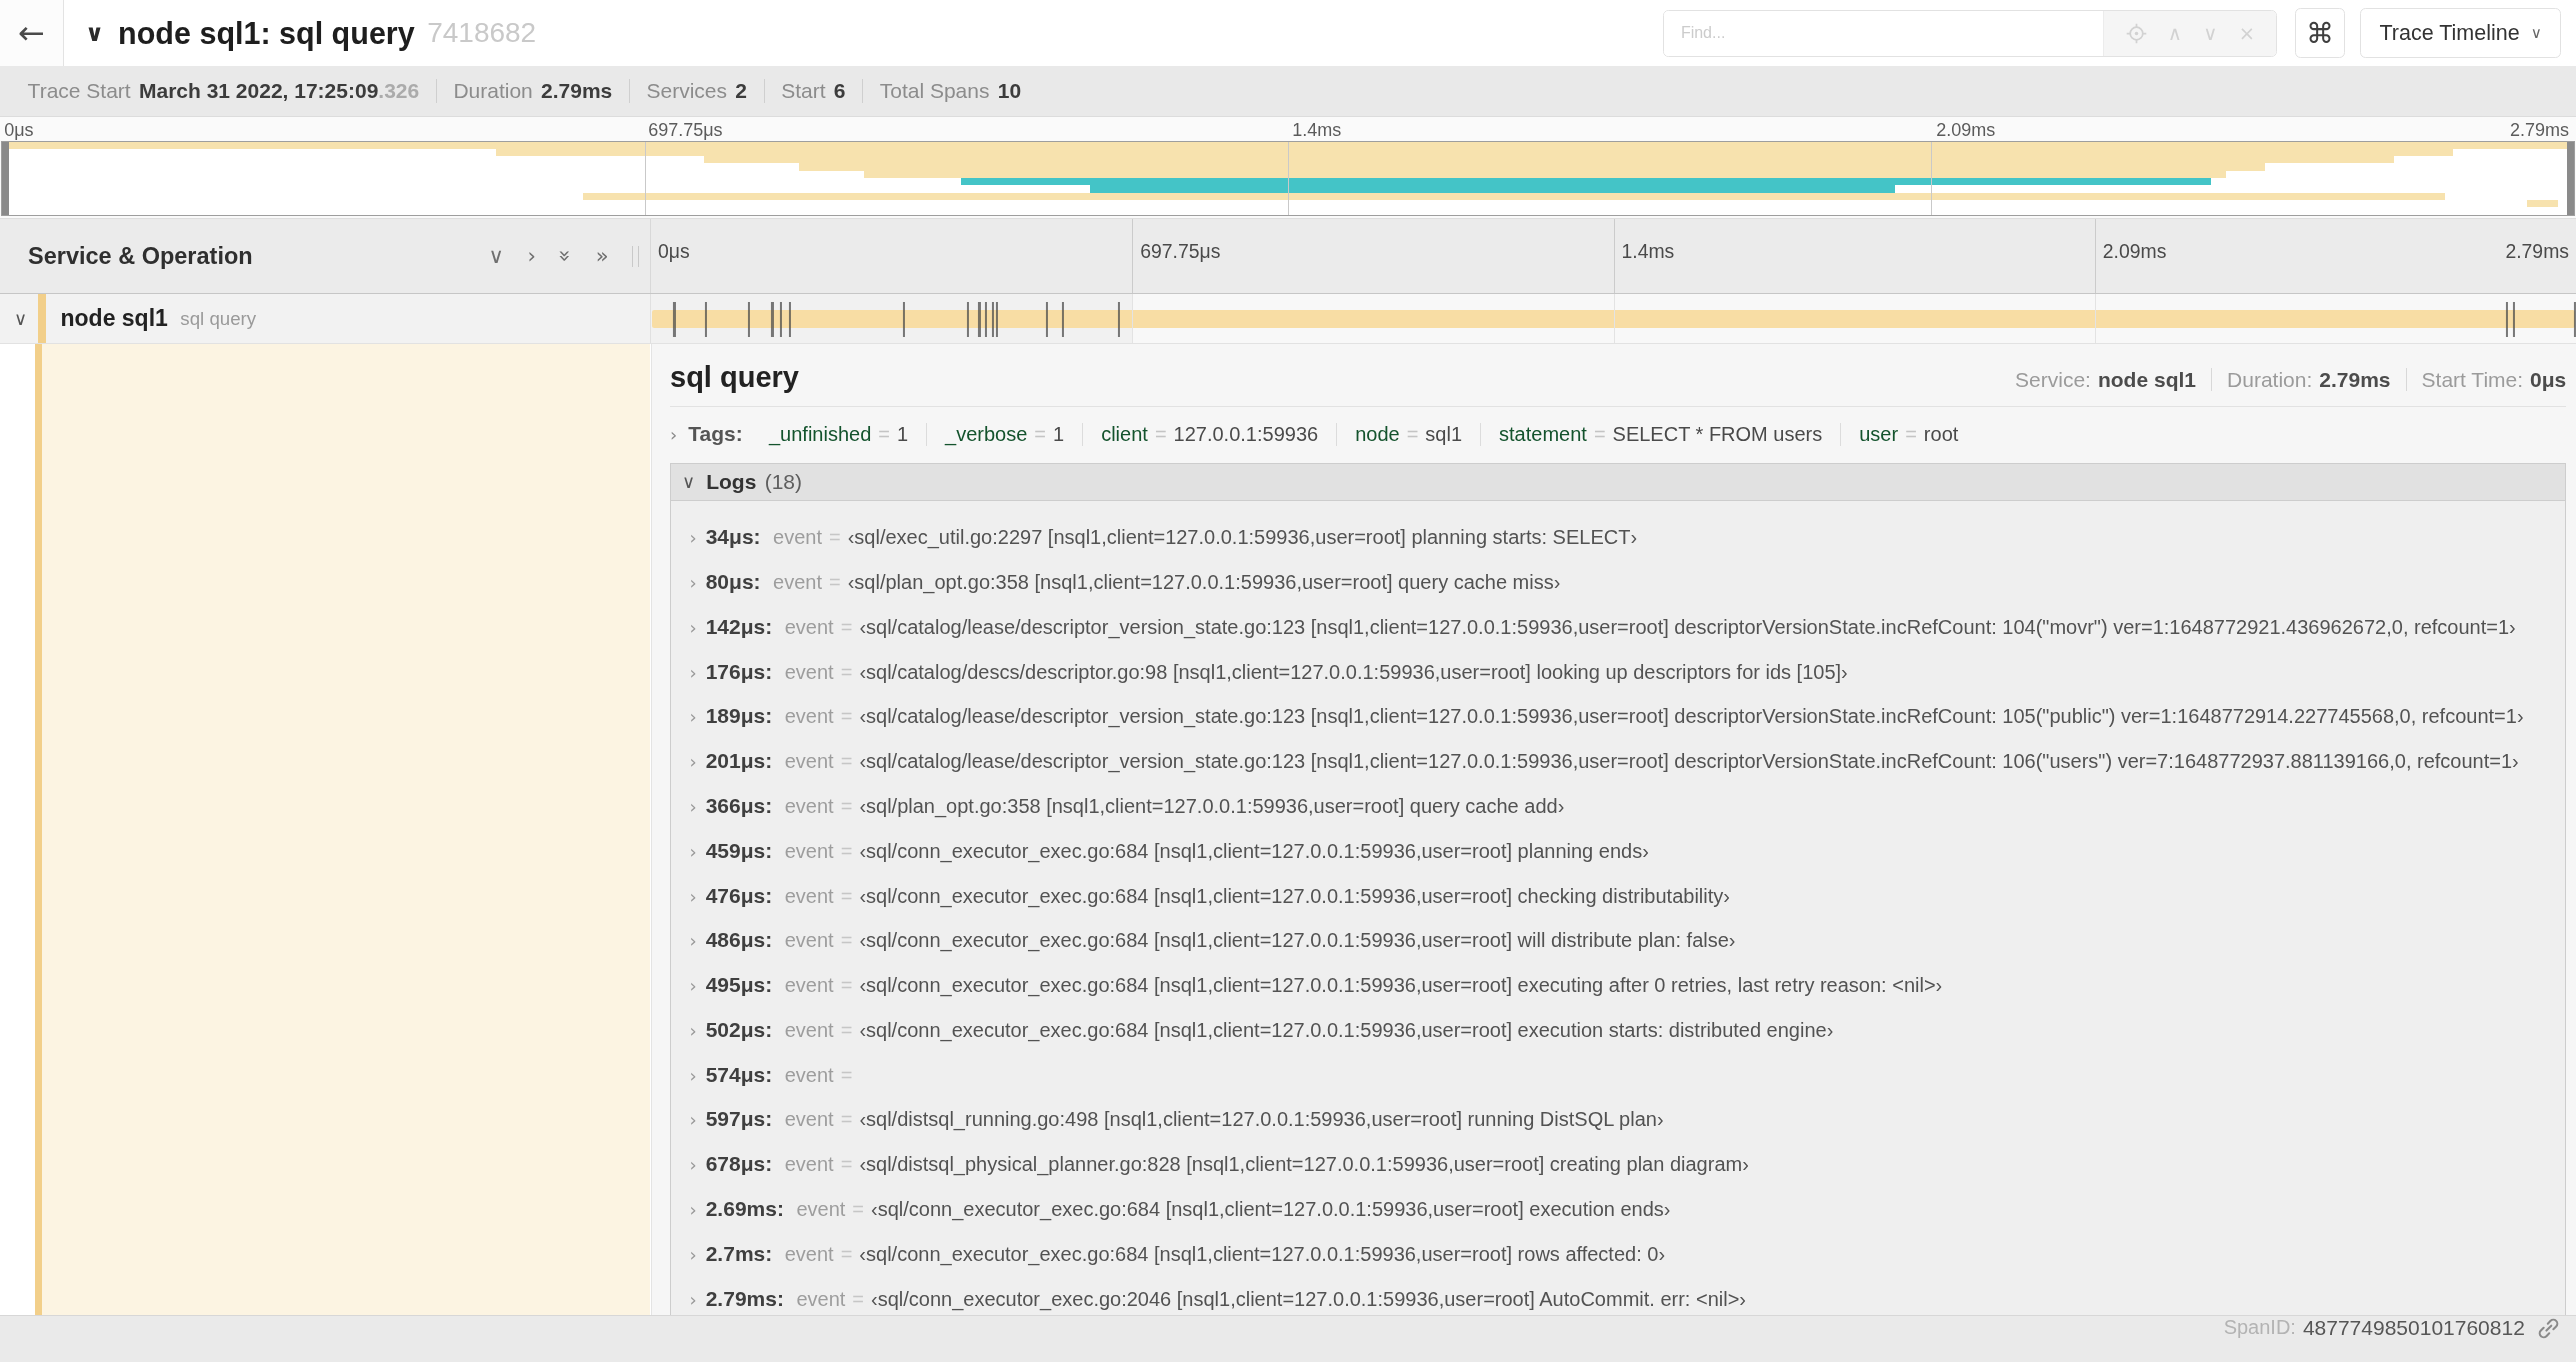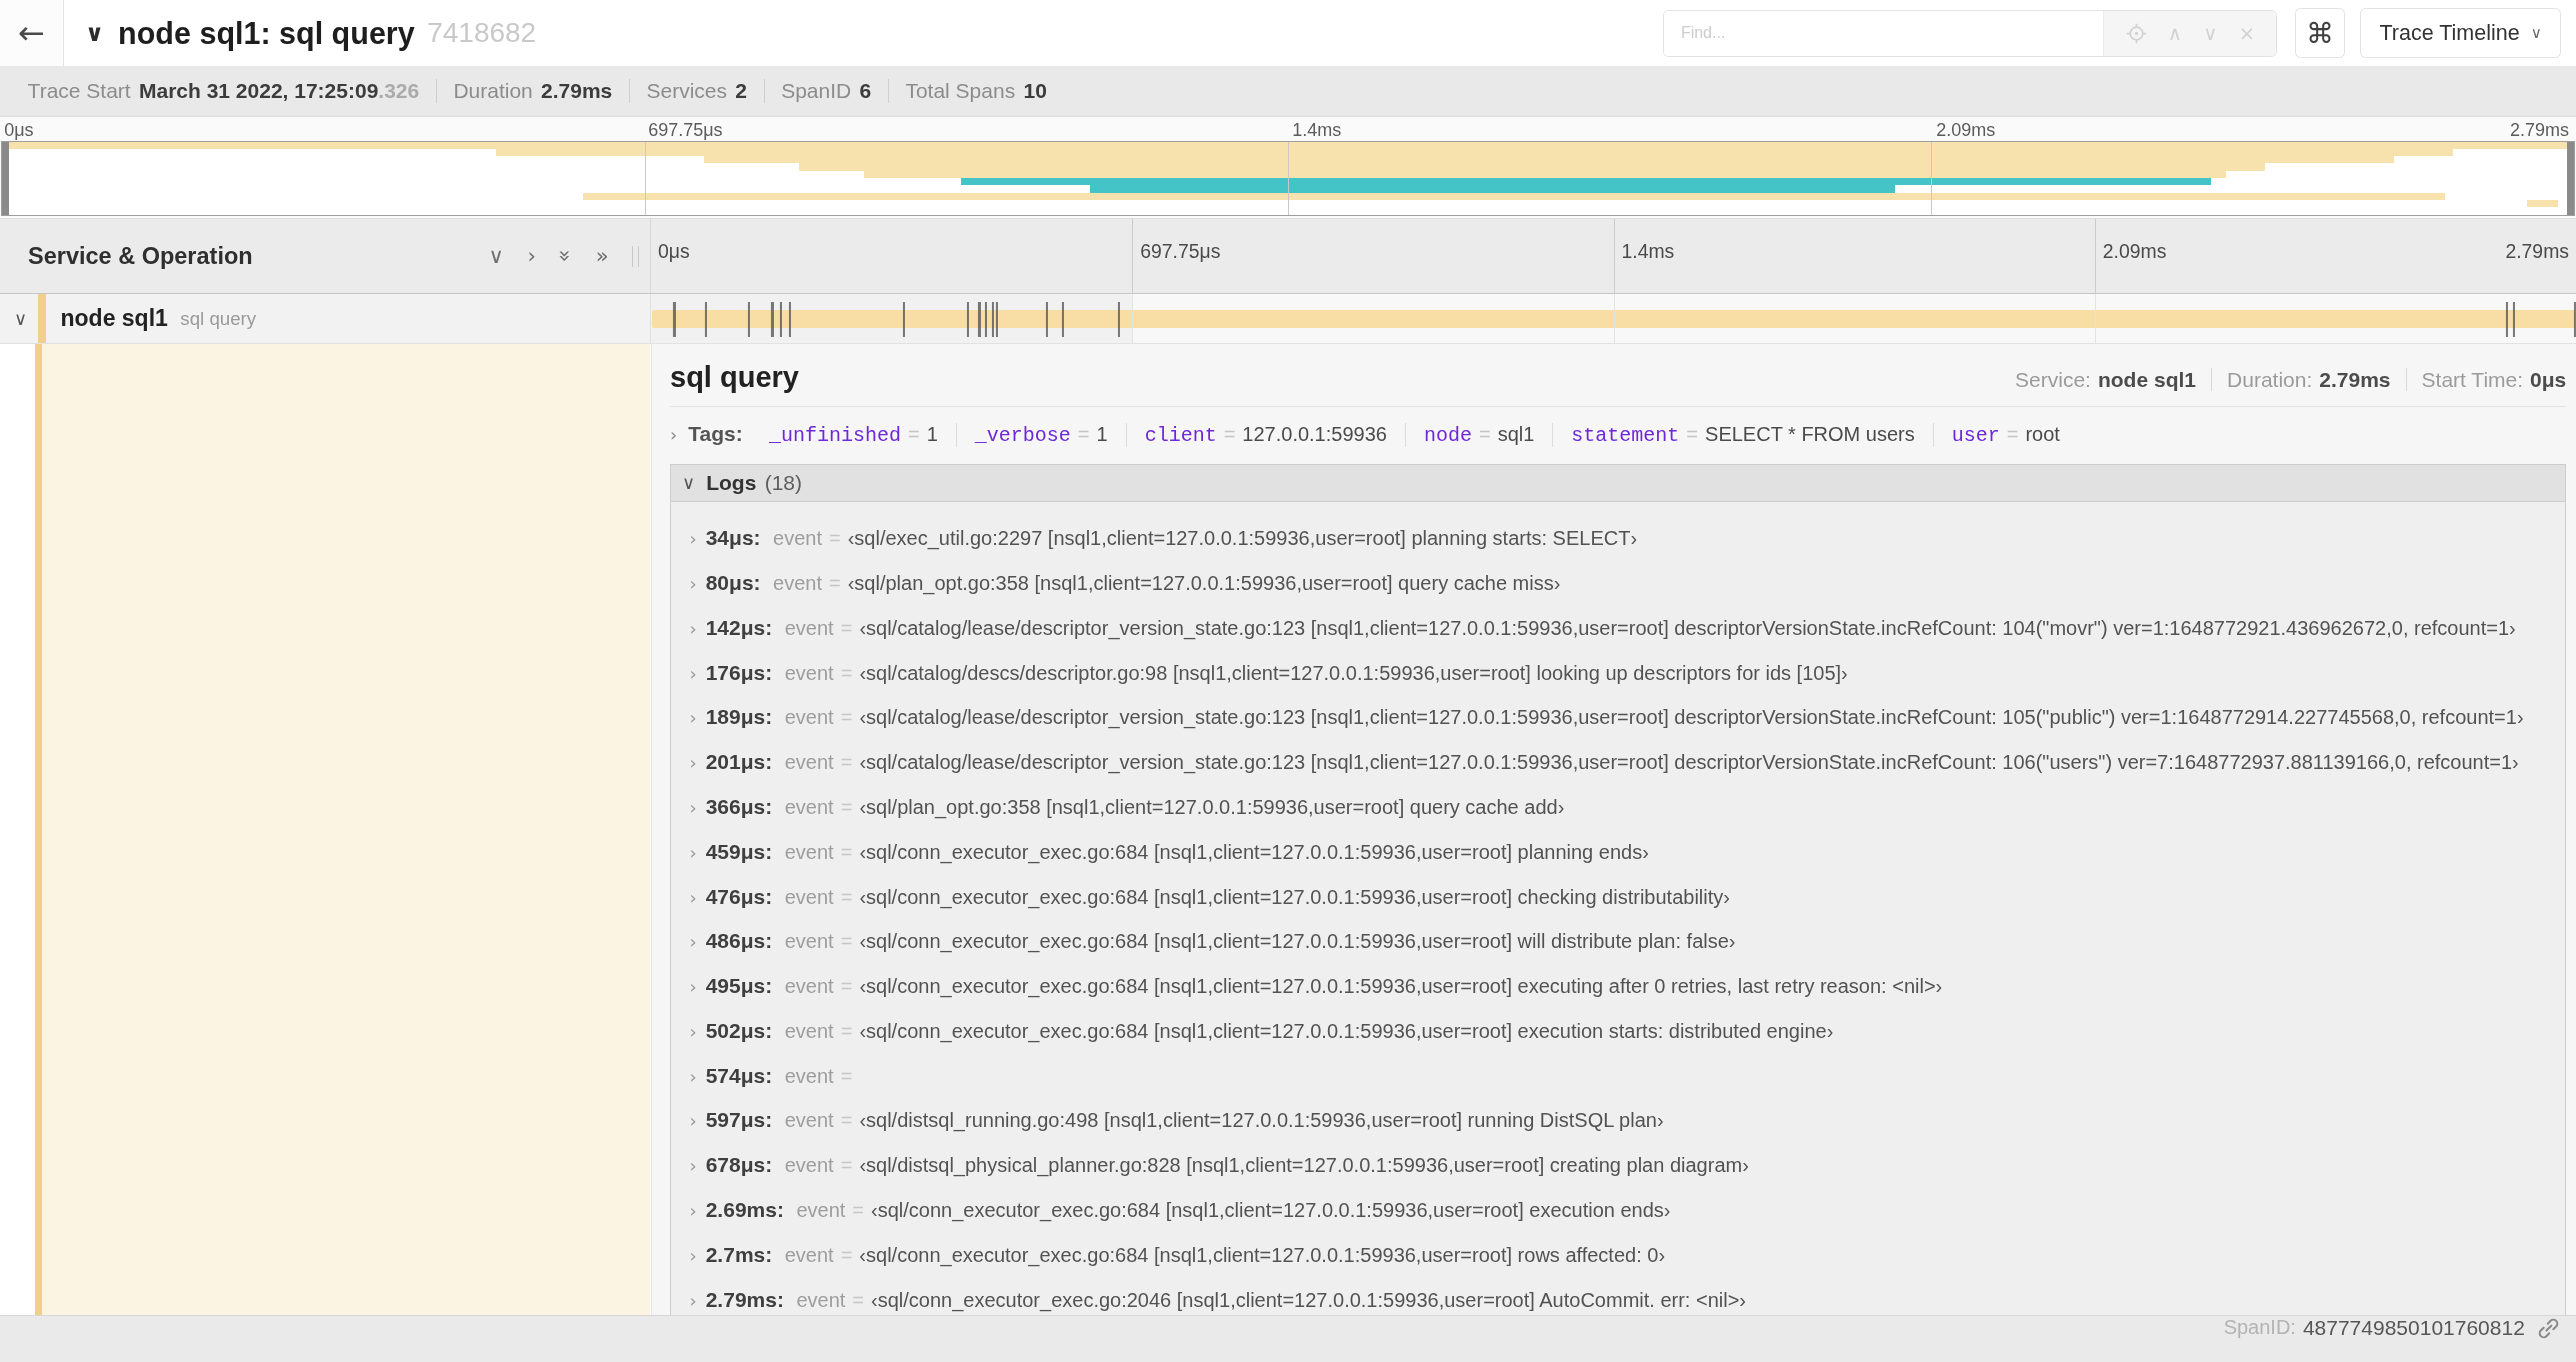--- a/index.html
+++ b/index.html
@@ -99,21 +99,21 @@
   .dp-overview .lbl { color: #9b9b9b; margin-right: 7px; }
   .dp-overview b { color: #4c4c4c; }
   .dp-overview .sep { display: inline-block; width: 0.7px; height: 23.5px; background: #d8d8d8; margin: 0 15.2px; }
   .dp-divider { border-top: 0.7px solid #e2e2e2; margin-top: 12.5px; }
   .tags-row { display: flex; align-items: baseline; margin-top: 15.2px; cursor: pointer; }
   .tags-row .chev { font-size: 18px; color: #8a8a8a; margin-right: 11px; }
   .tags-label { font-size: 21px; font-weight: bold; color: #555; margin-right: 8.3px; }
   #tags-list { display: flex; align-items: baseline; }
   .tag { padding: 0 18px; font-size: 20px; white-space: nowrap; }
   .tag + .tag { border-left: 0.7px solid #dcdcdc; }
-  .tag .k { color: #6d28d9; font-family: Liberation Mono, monospace; }
+  .tag .k { color: #14532d; }
   .tag .eq { color: #c4c4c4; margin: 0 7px; }
   .tag .v { color: #4a4a4a; }
   .logs-box { margin-top: 16.6px; border: 0.7px solid #cdcdcd; }
   .logs-header { height: 37px; background: #e1e1e1; border-bottom: 0.7px solid #cdcdcd;
                  display: flex; align-items: center; cursor: pointer; }
   .logs-header .glyph { font-size: 18px; color: #555; margin: 0 11px 0 11px; }
   .logs-title { font-size: 21px; font-weight: bold; color: #333; }
   .logs-count { font-size: 21px; color: #5e5e5e; margin-left: 8.3px; }
   .logs-body { background: #efefef; padding: 14px 0 0 9.7px; }
   .log-row { display: flex; align-items: baseline; padding: 10.4px 0; cursor: pointer; }
@@ -180,21 +180,21 @@
       </span>
       <span class="ti">
         <span class="lbl">Duration</span>
         <b>2.79ms</b>
       </span>
       <span class="ti">
         <span class="lbl">Services</span>
         <b>2</b>
       </span>
       <span class="ti">
-        <span class="lbl">SpanID</span>
+        <span class="lbl">Start</span>
         <b>6</b>
       </span>
       <span class="ti">
         <span class="lbl">Total Spans</span>
         <b>10</b>
       </span>
     </div>
 
   <div class="minimap">
     <div class="mini-ticks" id="mini-ticks">

